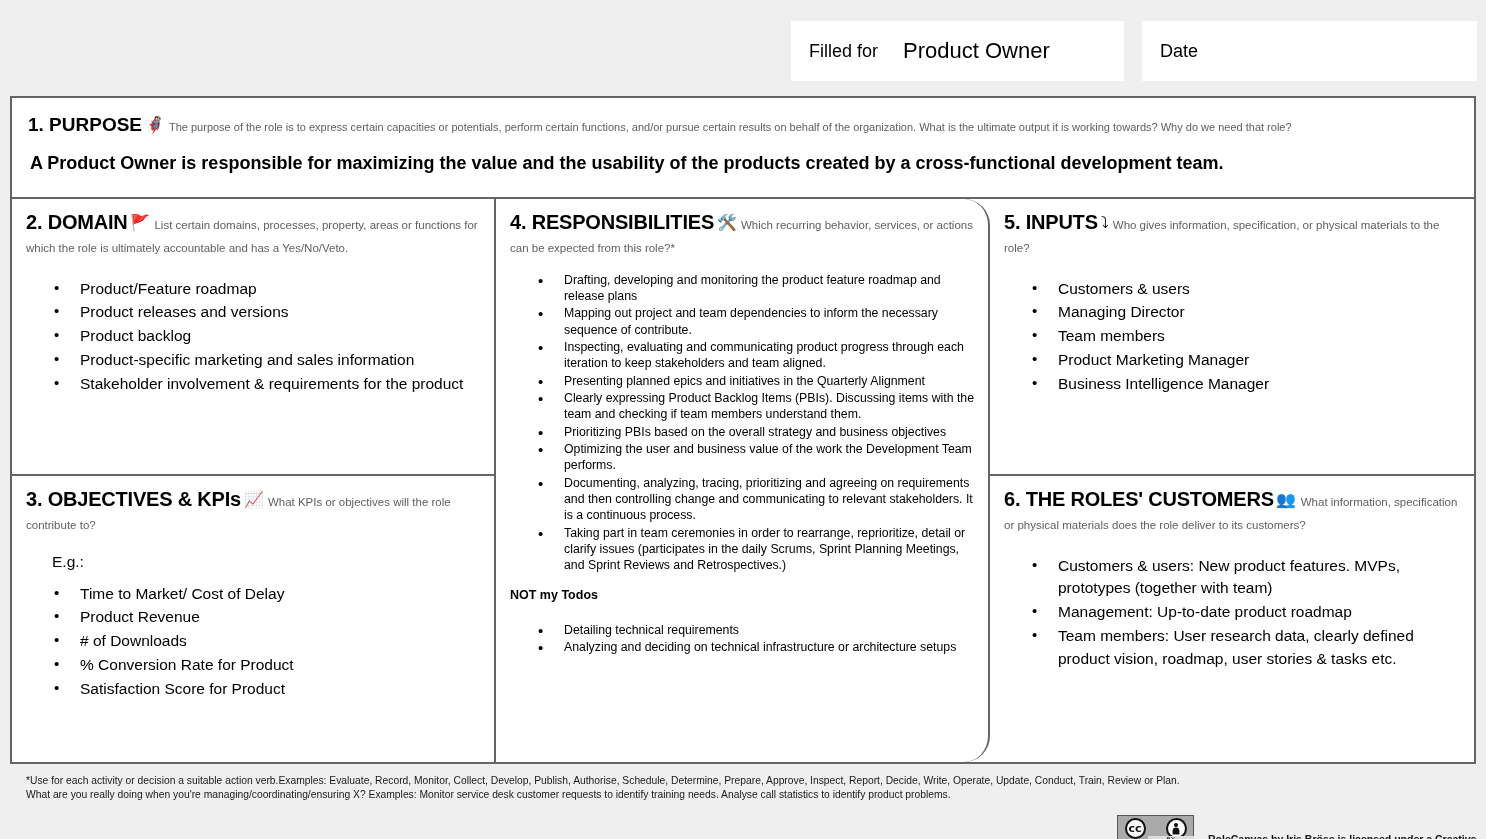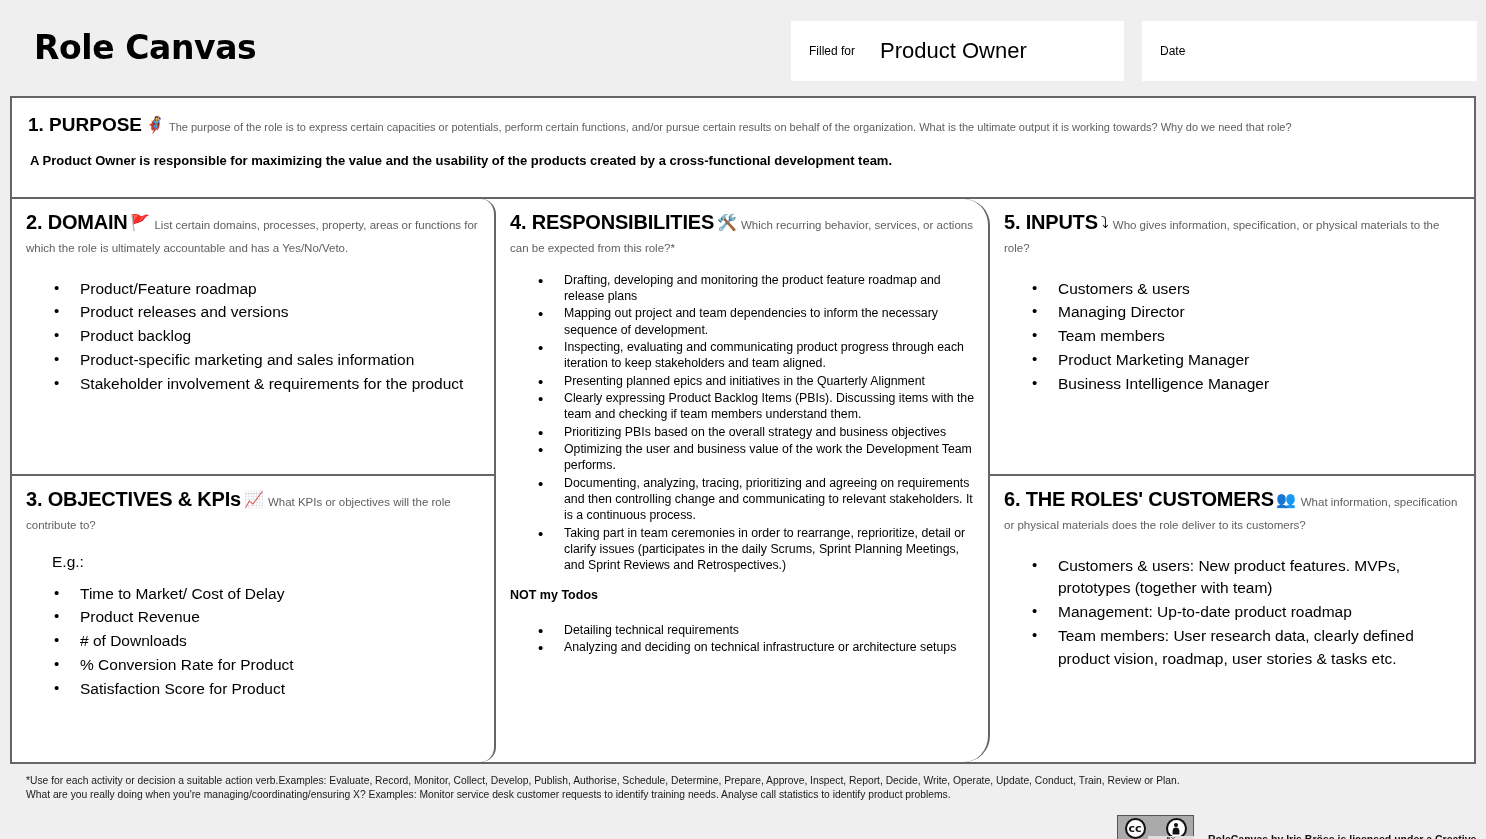--- a/index.html
+++ b/index.html
@@ -20,36 +20,36 @@
     font-size: 33px; font-weight: 900; letter-spacing: -0.4px;
     font-family: "DejaVu Sans", sans-serif;
   }
   .hbox {
     position: absolute; top: 21px; height: 60px;
     background: #fff; border: 0;
     display: flex; align-items: center;
   }
   .hbox-filled { left: 791px; width: 333px; }
   .hbox-date   { left: 1142px; width: 335px; }
-  .hlabel { font-size: 12px; margin-left: 18px; color: #000; }
+  .hlabel { font-size: 18px; margin-left: 18px; color: #000; }
   .hvalue { font-size: 22px; margin-left: 25px; color: #000; }
 
   
   .canvas {
     position: absolute; left: 10px; top: 96px;
     width: 1466px; height: 668px;
     border: 2px solid #656565;
     background: #fff;
     display: flex; flex-direction: column;
   }
   .row-purpose { height: 101px; border-bottom: 2px solid #656565; position: relative; }
   .row-main { flex: 1; display: flex; }
 
   .col { display: flex; flex-direction: column; }
-  .col-1 { width: 484px; border-right: 2px solid #656565; border-radius: 15px; }
+  .col-1 { width: 484px; border-right: 2px solid #656565; }
   .col-2 { width: 494px; border-right: 2px solid #656565; border-radius: 26px; }
   .col-3 { flex: 1; }
 
   .cell { position: relative; padding: 10px 12px 6px 14px; overflow: hidden; }
   .cell-domain { height: 277px; border-bottom: 2px solid #656565; }
   .cell-objectives { flex: 1; }
   .cell-resp { flex: 1; }
   .cell-inputs { height: 277px; border-bottom: 2px solid #656565; }
   .cell-customers { flex: 1; }
 
@@ -61,21 +61,21 @@
   }
   .sec-icon { font-size: 16px; vertical-align: 1px; margin: 0 4px 0 3px; }
   .sec-hint { font-size: 11.5px; color: #5f5f5f; }
 
   
   .purpose-head { font-size: 19px; font-weight: bold; }
   .purpose-line { position: absolute; left: 16px; top: 16px; right: 10px; }
   .purpose-hint { font-size: 11px; color: #5f5f5f; }
   .purpose-statement {
     position: absolute; left: 18px; top: 55px; right: 14px;
-    font-size: 13px; font-weight: bold;
+    font-size: 18px; font-weight: bold;
   }
 
   
   ul.bl { list-style: none; margin: 0; padding: 0; }
   ul.bl li {
     position: relative;
     padding-left: 54px;
     margin: 0 0 1px 0;
   }
   ul.bl li::before {
@@ -123,21 +123,20 @@
     margin-left: 14px; font-size: 10.5px; font-weight: bold;
     line-height: 1.35; color: #111; max-width: 270px; margin-top: 35px;
   }
 </style>
 </head>
 <body>
 
 <div class="page">
 
   <div class="header">
-    <div class="title">Role Canvas</div>
 
     <div class="hbox hbox-filled">
       <span class="hlabel">Filled for</span>
       <span class="hvalue">Product Owner</span>
     </div>
 
     <div class="hbox hbox-date">
       <span class="hlabel">Date</span>
       <span class="hvalue"></span>
     </div>
@@ -186,21 +185,21 @@
       </div>
 
       <div class="col col-2">
         <div class="cell cell-resp">
           <div class="sec-head">
             <span class="sec-num">4. RESPONSIBILITIES</span><span class="sec-icon">🛠️</span><span class="sec-hint">Which recurring behavior, services, or actions can be expected from this role?*</span>
           </div>
           <div class="spacer-sm"></div>
           <ul class="bl list-sm">
             <li>Drafting, developing and monitoring the product feature roadmap and release plans</li>
-            <li>Mapping out project and team dependencies to inform the necessary sequence of development.</li>
+            <li>Mapping out project and team dependencies to inform the necessary sequence of contribute.</li>
             <li>Inspecting, evaluating and communicating product progress through each iteration to keep stakeholders and team aligned.</li>
             <li>Presenting planned epics and initiatives in the Quarterly Alignment</li>
             <li>Clearly expressing Product Backlog Items (PBIs). Discussing items with the team and checking if team members understand them.</li>
             <li>Prioritizing PBIs based on the overall strategy and business objectives</li>
             <li>Optimizing the user and business value of the work the Development Team performs.</li>
             <li>Documenting, analyzing, tracing, prioritizing and agreeing on requirements and then controlling change and communicating to relevant stakeholders. It is a continuous process.</li>
             <li>Taking part in team ceremonies in order to rearrange, reprioritize, detail or clarify issues (participates in the daily Scrums, Sprint Planning Meetings, and Sprint Reviews and Retrospectives.)</li>
           </ul>
           <div class="not-todos">NOT my Todos</div>
           <div class="spacer-sm"></div>

